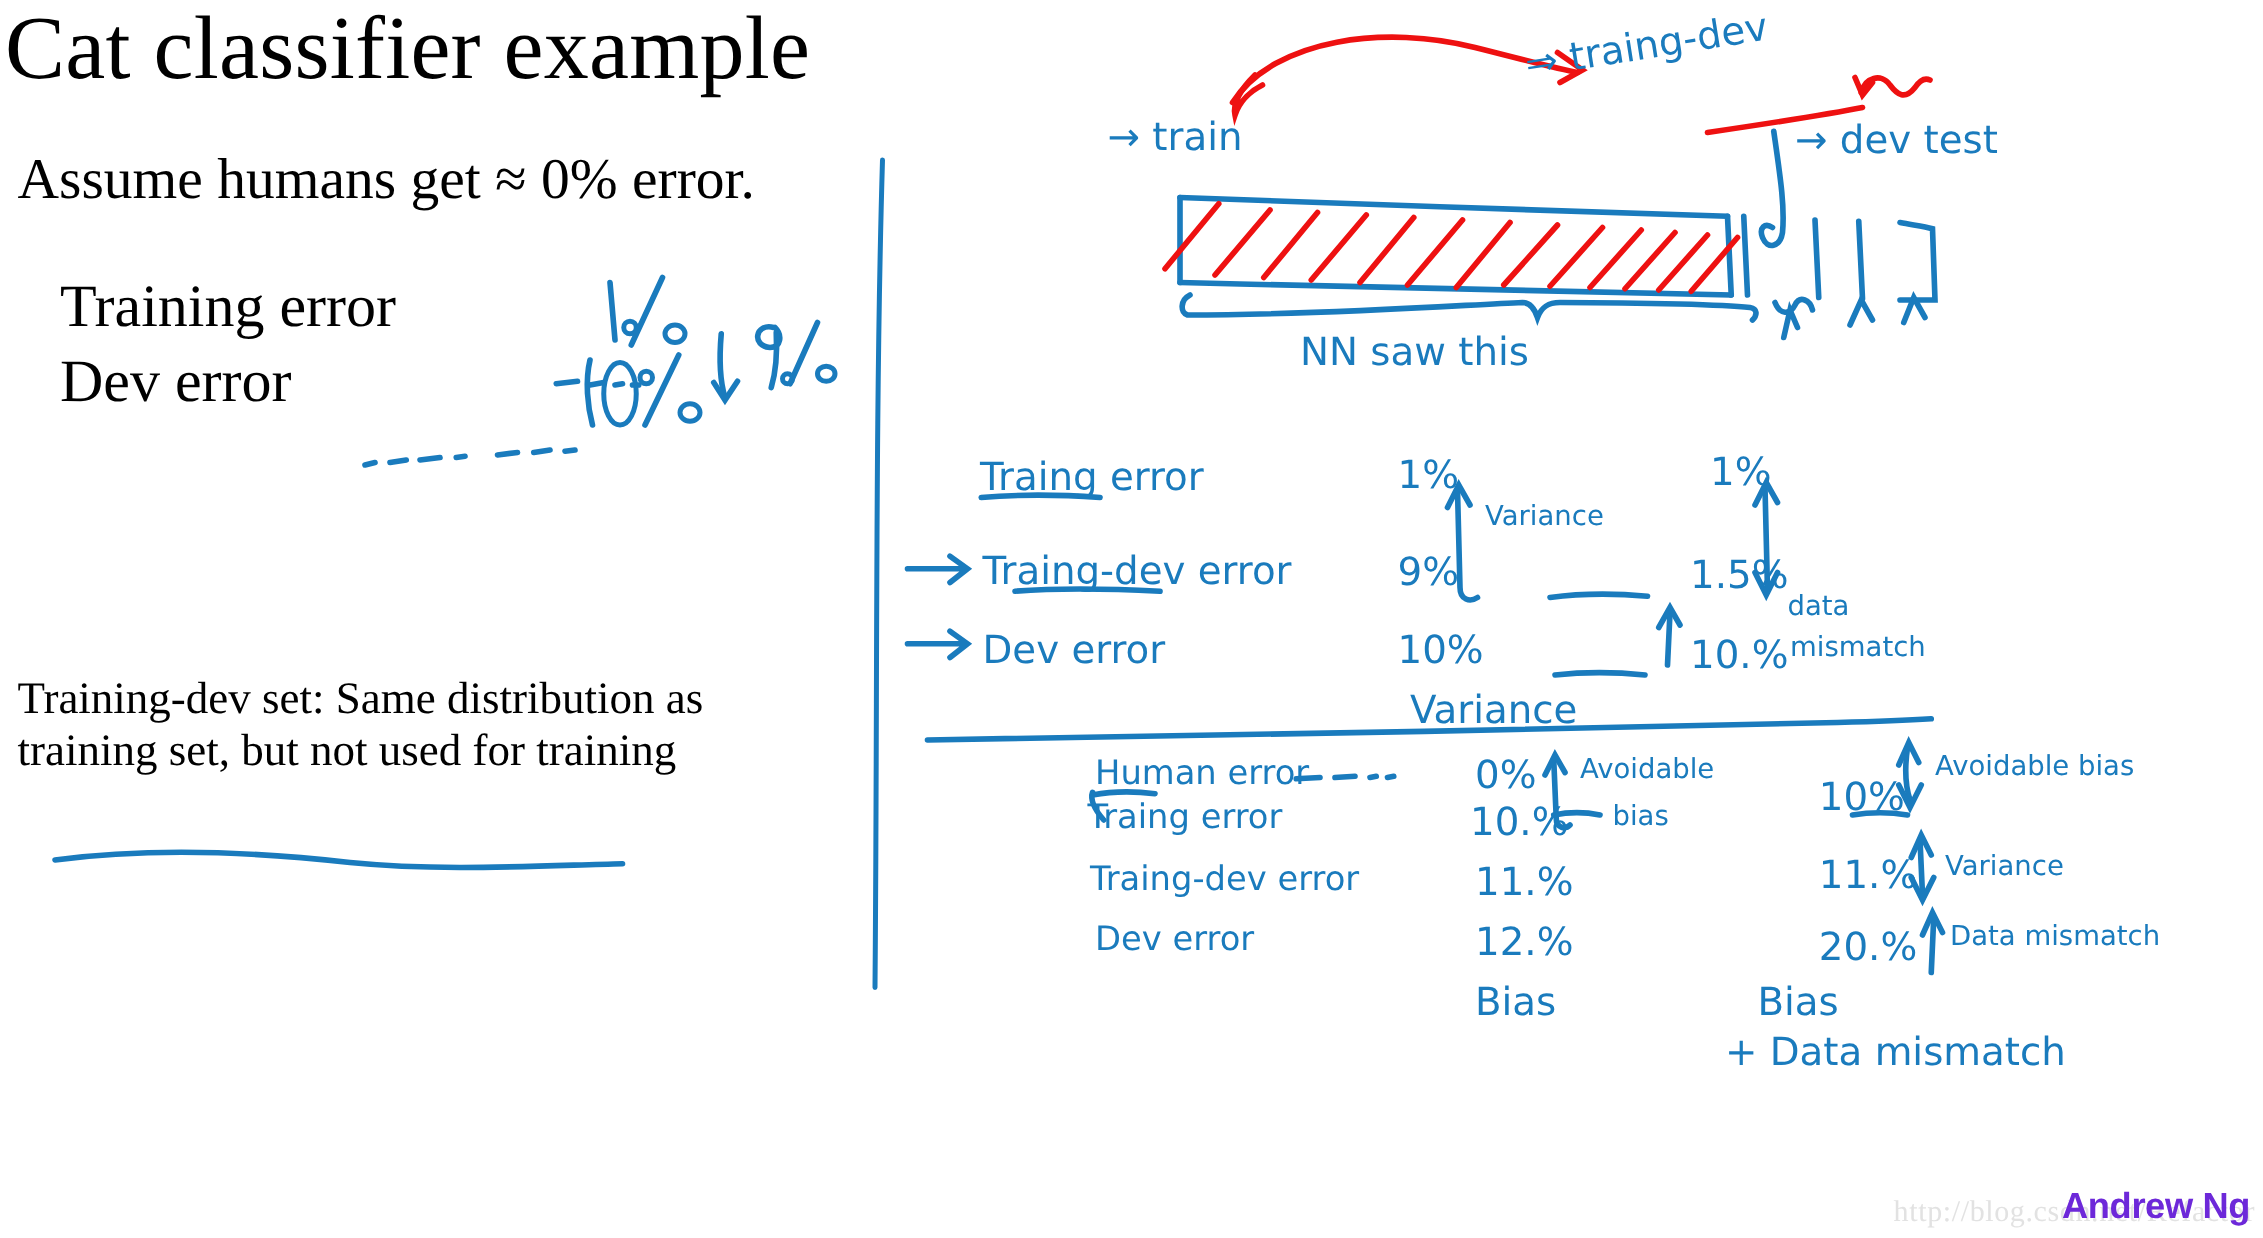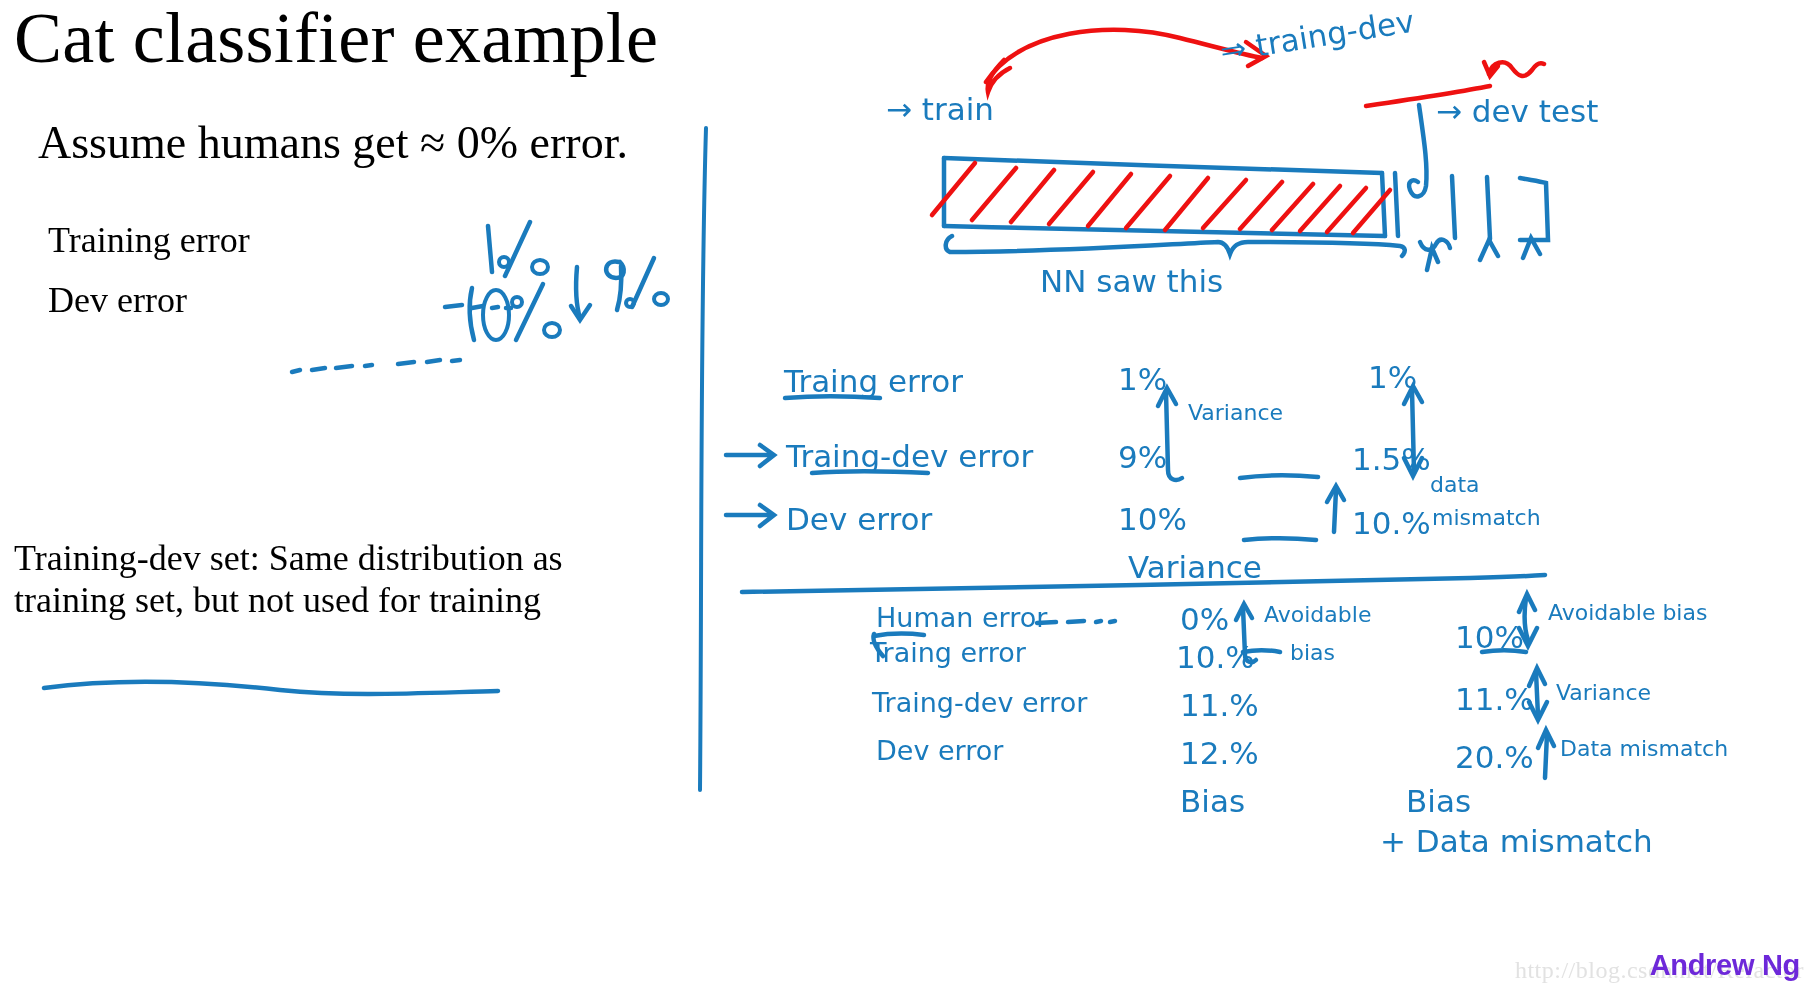--- a/index.html
+++ b/index.html
@@ -15,40 +15,39 @@
     position: relative;
     width: 1810px;
     height: 990px;
     background: #ffffff;
     overflow: hidden;
   }
 
   
   .title {
     position: absolute;
-    left: 14px;
+    left: 4px;
     top: 2px;
     font-size: 72px;
     line-height: 1.0;
     letter-spacing: 0.2px;
     white-space: nowrap;
     text-align: right;
   }
   .assume {
     position: absolute;
     left: 14px;
     top: 120px;
     font-size: 46px;
     line-height: 1.0;
     white-space: nowrap;
-    margin-left: 24px;
   }
   .errline {
     position: absolute;
-    font-size: 36px;
+    font-size: 48px;
     line-height: 1.0;
     white-space: nowrap;
   }
   .err-train { left: 48px; top: 222px; }
   .err-dev   { left: 48px; top: 282px; }
 
   .para {
     position: absolute;
     left: 14px;
     top: 538px;

